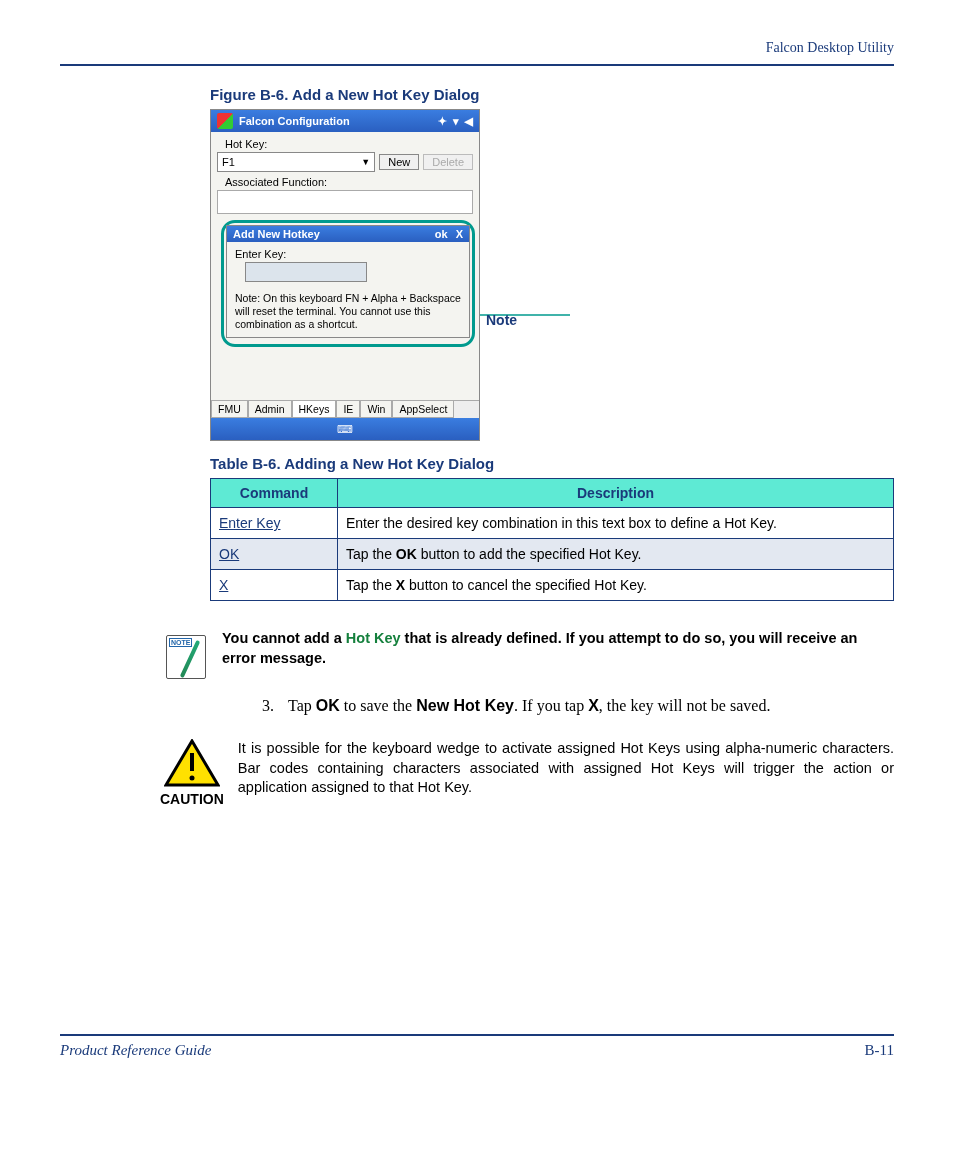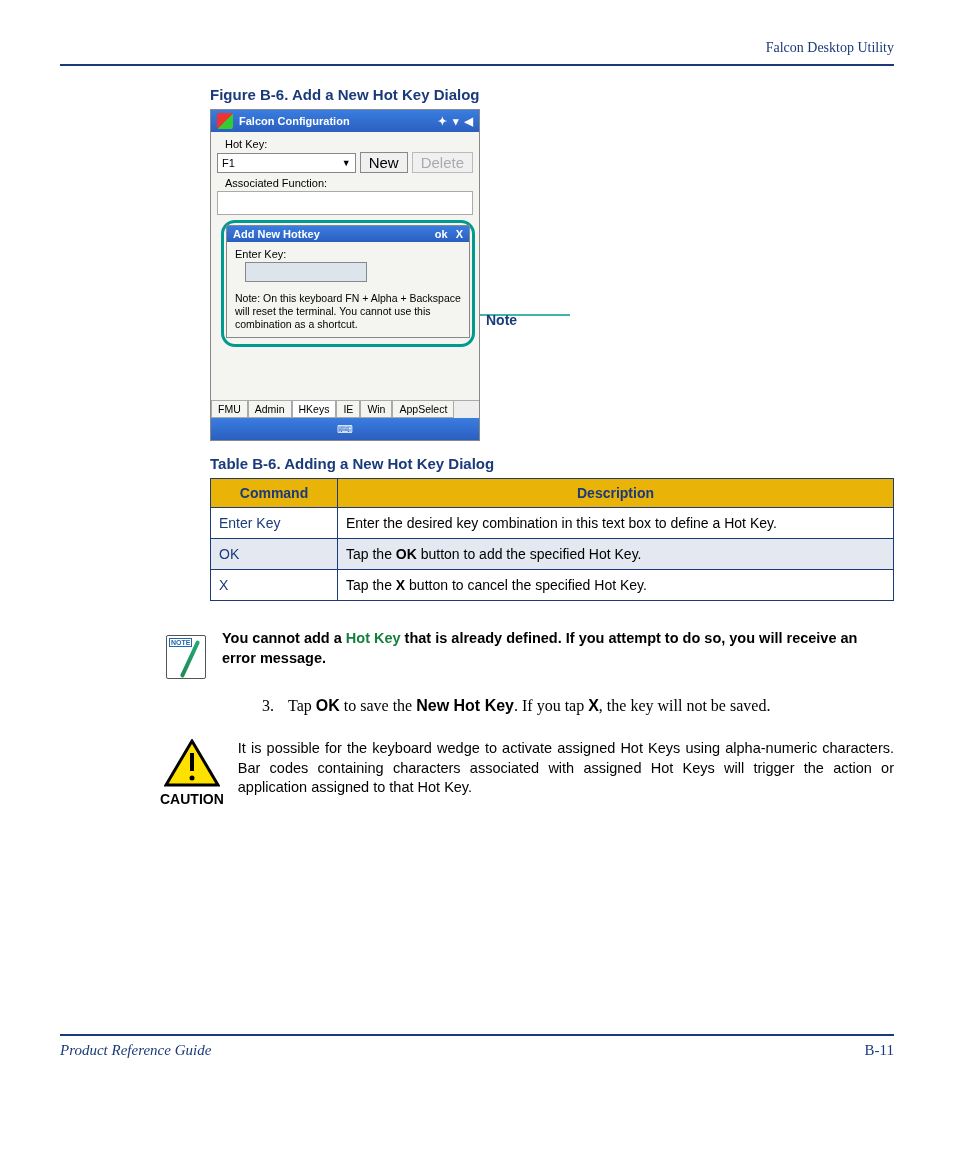--- a/index.html
+++ b/index.html
@@ -79,21 +79,21 @@
   .mock-titlebar .ticon { color:#fff; font-size:11px; }
   .mock-body { padding: 4px 6px; background:#f4f4f0; min-height:300px; position:relative;}
   .mock-label { margin-top:2px;padding-left:8px; }
   .mock-row { display:flex; align-items:center; gap:4px; margin:2px 0 4px 0;}
   .mock-select {
     flex:1; background:#fff; border:1px solid #888; height:18px;
     display:flex; align-items:center; padding:0 4px; justify-content:space-between;
   }
   .mock-select .arrow { font-size:9px;}
   .mock-btn {
-    border:1px solid #888; background:#f0f0f0; padding:1px 8px; font-size:15px;
+    border:1px solid #888; background:#f0f0f0; padding:1px 8px; font-size:11px;
   }
   .mock-btn.disabled { color:#aaa; border-color:#bbb;}
   .mock-sub-box {
     border:1px solid #aaa; background:#fff; padding:4px; margin-top:2px;
   }
 
   .popup-highlight {
     position:absolute;
     left:10px; top:88px;
     width:248px;
@@ -147,32 +147,32 @@
     position:relative; top:-14px; left:6px;margin-top:8px;
   }
 
   
   table.ref {
     border-collapse: collapse;
     width: 100%;
     font-size: 14px;
   }
   table.ref th {
-    background:#eab308;
+    background:#5eead4;
     color:#1a3a7a;
     border:1px solid #1a3a7a;
     padding:6px 8px;
     font-weight:bold;
   }
   table.ref td {
     border:1px solid #1a3a7a;
     padding:7px 8px;
     vertical-align:top;
   }
-  table.ref td.cmd { color:#1a3a7a; width:110px; }
+  table.ref td.cmd { color:#1a3a7a; width:110px;text-decoration:underline; }
   table.ref tr.shade td { background:#e3e8f1; }
   .bold-inline { font-weight:bold; }
 
   
   .note-block {
     display:flex; align-items:flex-start; gap:14px;
     margin: 28px 0 10px -50px;
   }
   .note-icon {
     width:48px; height:52px; flex:none;

